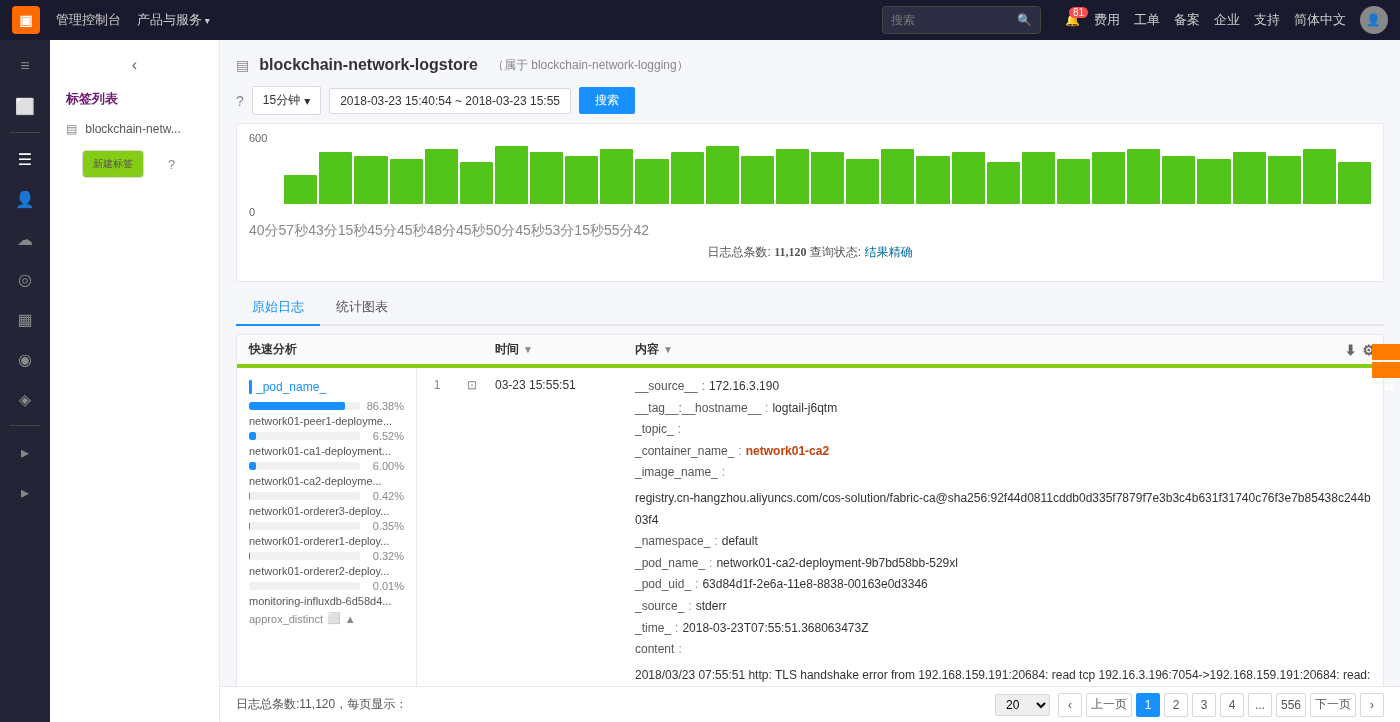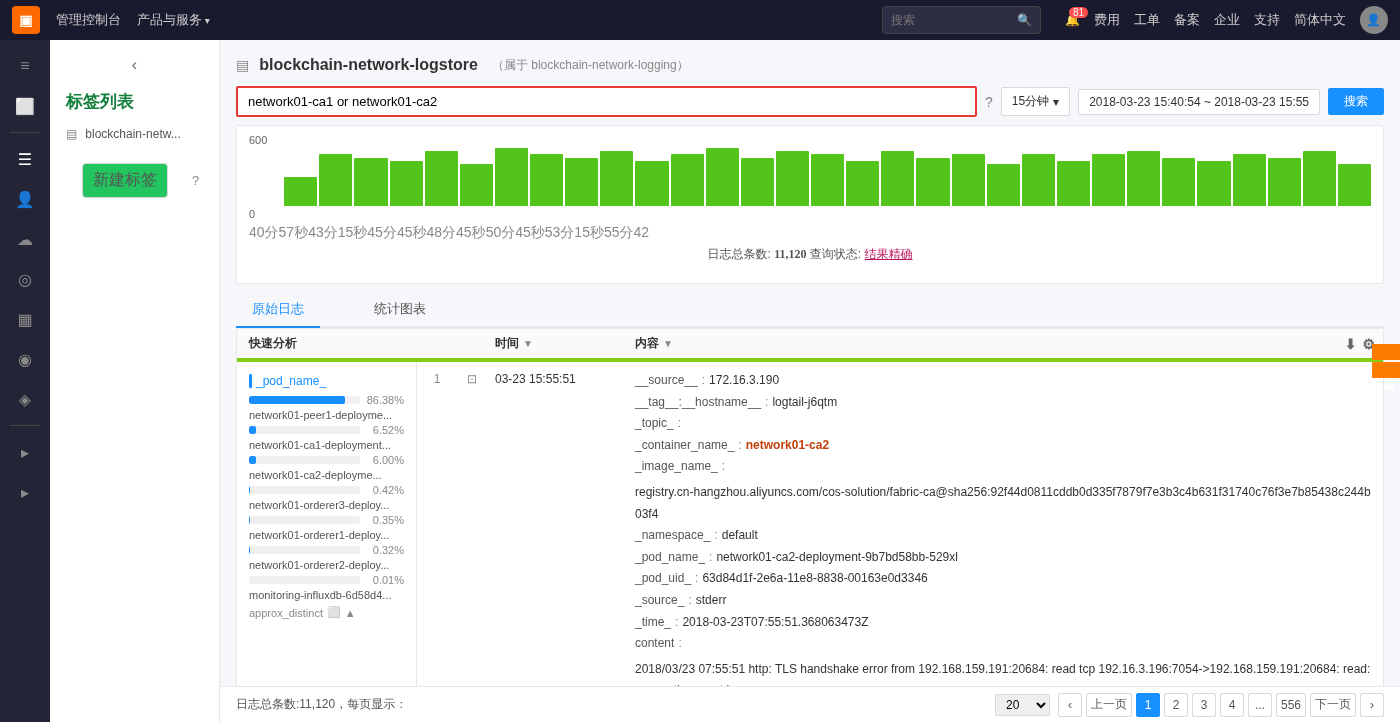--- a/index.html
+++ b/index.html
@@ -64,38 +64,38 @@
       z-index: 80;
       display: flex;
       flex-direction: column;
       padding: 12px 0;
     }
     .second-sidebar .collapse-btn {
       display: flex; align-items: center; justify-content: center;
       cursor: pointer; color: #666; font-size: 16px; padding: 4px 0 8px;
     }
     .second-sidebar .sidebar-title {
-      font-size: 17px; font-weight: 600; color: #15803d;
+      font-size: 13px; font-weight: 600; color: #701a75;
       padding: 8px 16px 8px;
     }
     .second-sidebar .tag-item {
       display: flex; align-items: center; gap: 8px;
       padding: 6px 16px; cursor: pointer; font-size: 12px; color: #555;
     }
     .second-sidebar .tag-item .tag-icon { color: #888; font-size: 12px; }
     .second-sidebar .new-tag-btn {
       display: flex; align-items: center; gap: 6px;
-      margin: 8px 16px;
+      margin: 0 16px;
       padding: 6px 10px;
       border: 1px solid #d9d9d9;
       border-radius: 4px;
       cursor: pointer;
-      font-size: 16px;
+      font-size: 10px;
       color: #555;
-      background: #22c55e;
+      background: #84cc16;
     }
 
     
     .main-content {
       position: fixed;
       top: 40px;
       left: 220px;
       right: 0;
       bottom: 0;
       background: #f5f7fa;
@@ -190,27 +190,27 @@
       color: #888;
       margin-top: 2px;
     }
     .chart-summary {
       text-align: center;
       font-size: 12px;
       color: #555;
       padding: 4px 0;
     }
     .chart-summary .count { font-weight: 600; font-family: Liberation Serif, serif; }
-    .chart-summary .status { color: #be185d; text-decoration: underline; }
+    .chart-summary .status { color: #0369a1; }
 
     
     .tabs-bar {
       display: flex;
       border-bottom: 2px solid #e8e8e8;
-      gap: 38px;
+      margin-bottom: 8px;
     }
     .tab-item {
       padding: 8px 16px;
       cursor: pointer;
       font-size: 13px;
       color: #555;
       border-bottom: 2px solid transparent;
       margin-bottom: -2px;
     }
     .tab-item.active {
@@ -472,23 +472,20 @@
 
 <div class="main-content">
 
   <div class="content-header">
     <span class="store-icon">▤</span>
     <span class="store-title">blockchain-network-logstore</span>
     <span class="belongs-to">（属于 blockchain-network-logging）</span>
   </div>
 
   <div class="search-area">
-    <div class="query-input-wrap">
-      <input type="text" value="network01-ca1 or network01-ca2" style="">
-    </div>
     <span class="help-icon">?</span>
     <div class="time-selector">
       <span>15分钟</span>
       <span>▾</span>
     </div>
     <div class="time-range">2018-03-23 15:40:54 ~ 2018-03-23 15:55</div>
     <button class="btn-primary">搜索</button>
   </div>
 
   <div class="chart-area">

